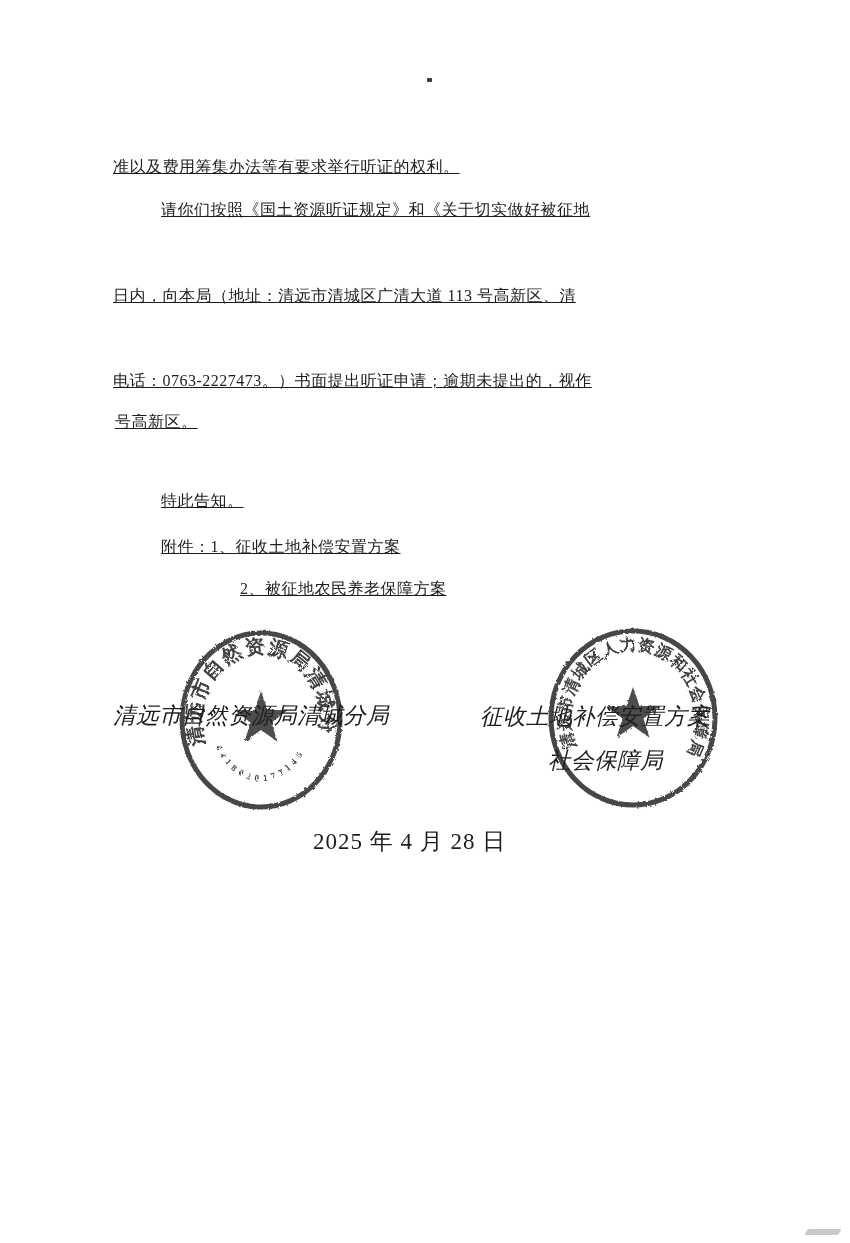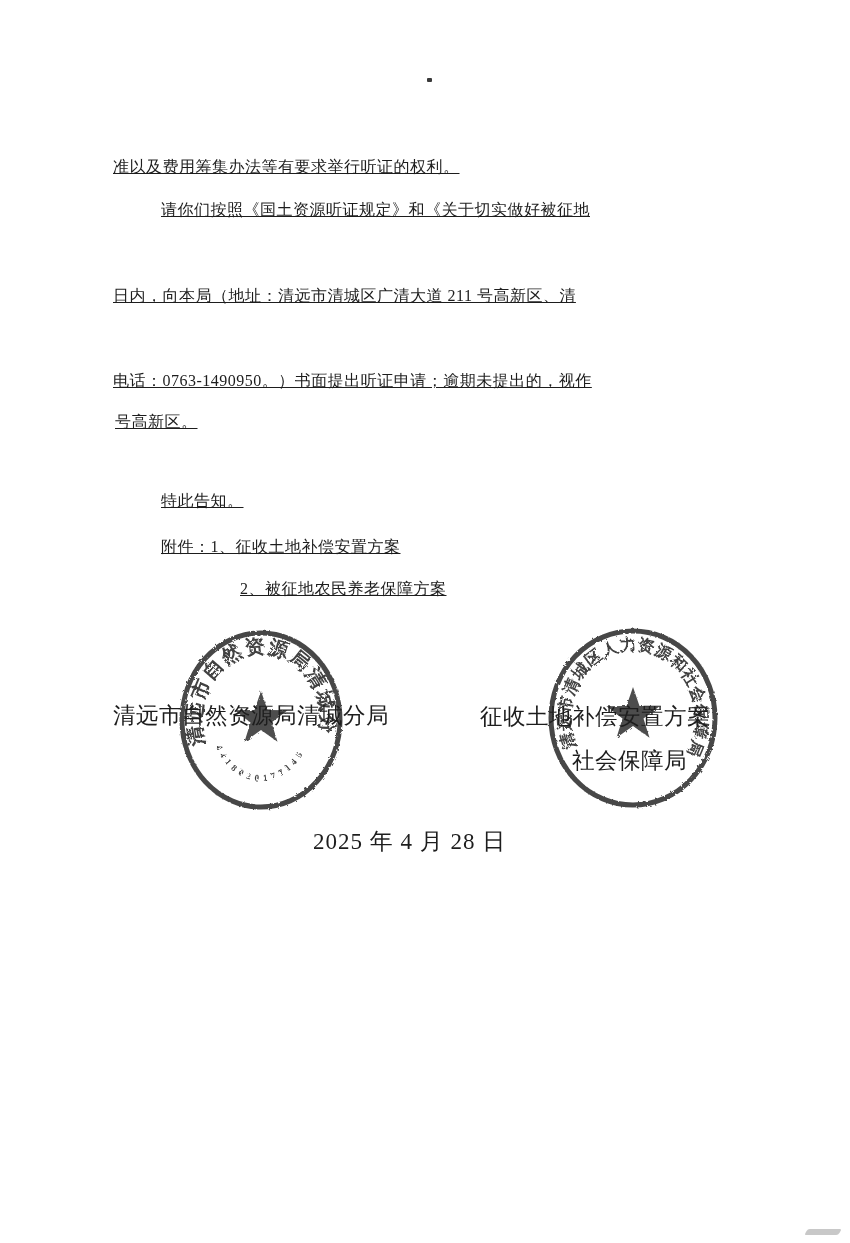--- a/index.html
+++ b/index.html
@@ -25,20 +25,21 @@
     text-decoration: underline;
   }
   .overlay-text {
     position: absolute;
     font-size: 22.5px;
     line-height: 28px;
     color: var(--ink, #1d1d1d);
     white-space: nowrap;
     letter-spacing: 0.5px;
     z-index: 3;
+    font-style: italic;
   }
   .date-line {
     position: absolute;
     font-size: 23px;
     line-height: 28px;
     color: var(--ink, #1d1d1d);
     white-space: nowrap;
     letter-spacing: 1px;
     z-index: 3;
   }
@@ -84,22 +85,22 @@
 </style>
 </head>
 <body>
 
 <div class="page">
 
   <div class="speck-top"></div>
 
   <div class="line" style="left:113px; top:153px;">准以及费用筹集办法等有要求举行听证的权利。</div>
   <div class="line" style="left:161px; top:196px;">请你们按照《国土资源听证规定》和《关于切实做好被征地</div>
-  <div class="line" style="left:113px; top:282px;">日内，向本局（地址：清远市清城区广清大道 211 号高新区、清</div>
-  <div class="line" style="left:113px; top:367px;">电话：0763-1490950。）书面提出听证申请；逾期未提出的，视作</div>
+  <div class="line" style="left:113px; top:282px;">日内，向本局（地址：清远市清城区广清大道 113 号高新区、清</div>
+  <div class="line" style="left:113px; top:367px;">电话：0763-2227473。）书面提出听证申请；逾期未提出的，视作</div>
   <div class="line" style="left:115px; top:408px;">号高新区。</div>
   <div class="line" style="left:161px; top:450px;margin-top:37px;">特此告知。</div>
 
   <div class="line" style="left:161px; top:533px;">附件：1、征收土地补偿安置方案</div>
   <div class="line" style="left:240px; top:575px;">2、被征地农民养老保障方案</div>
 
   <svg class="stamp" style="left:178px; top:627px;" width="166" height="186" viewBox="0 0 166 186">
     <defs>
       <filter id="roughL" x="-15%" y="-15%" width="130%" height="130%">
         <feTurbulence type="fractalNoise" baseFrequency="0.35" numOctaves="2" result="n"></feTurbulence>
@@ -132,19 +133,19 @@
       <ellipse cx="87" cy="93" rx="82" ry="87" stroke-width="5"></ellipse>
       <polygon points="87,62 93.5,81.1 113.6,81.35 97.5,93.4 103.5,112.7 87,101 70.5,112.7 76.5,93.4 60.4,81.35 80.5,81.1"></polygon>
       <text font-size="16.5">
         <textPath href="#arcR" startOffset="0" textLength="272" lengthAdjust="spacing">清远市清城区人力资源和社会保障局</textPath>
       </text>
     </g>
   </svg>
 
   <div class="overlay-text" style="left:113px; top:702px;">清远市自然资源局清城分局</div>
   <div class="overlay-text" style="left:480px; top:703px;">征收土地补偿安置方案</div>
-  <div class="overlay-text" style="left:548px; top:747px;margin-left:24px;">社会保障局</div>
+  <div class="overlay-text" style="left:548px; top:747px;">社会保障局</div>
 
   <div class="date-line" style="left:313px; top:828px;">2025 年 4 月 28 日</div>
 
   <div class="smudge-bottom"></div>
 
 </div>
 
 </body></html>

